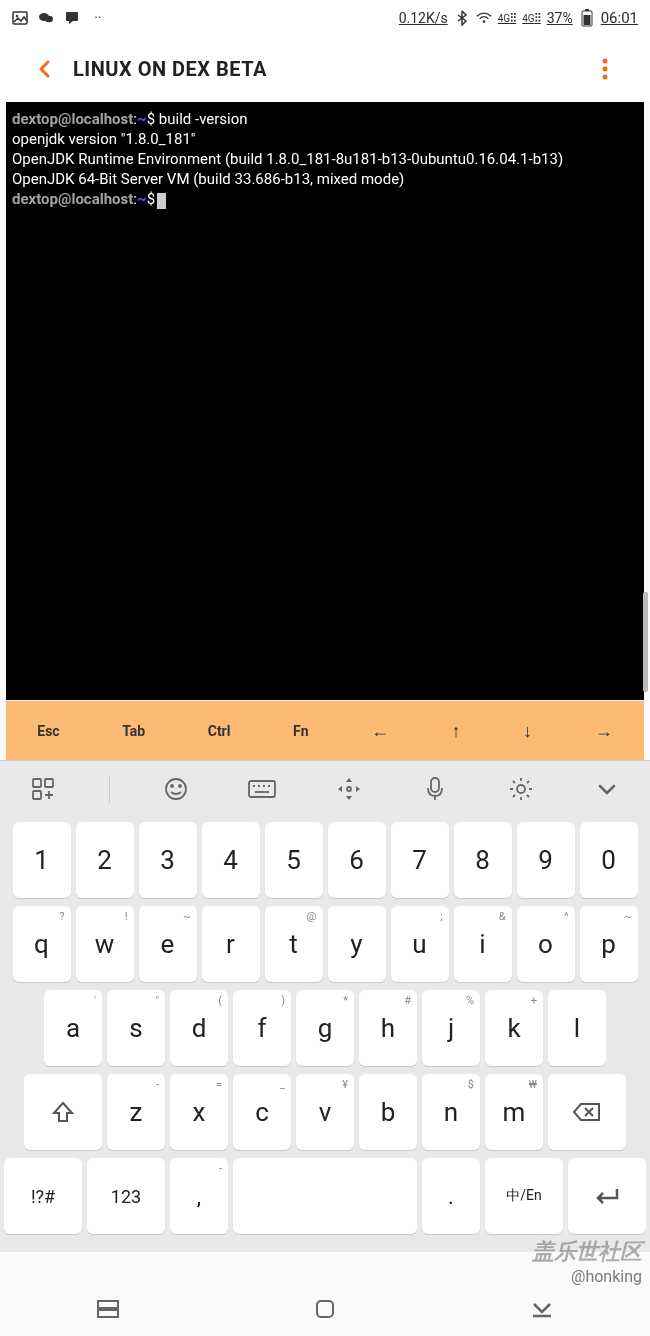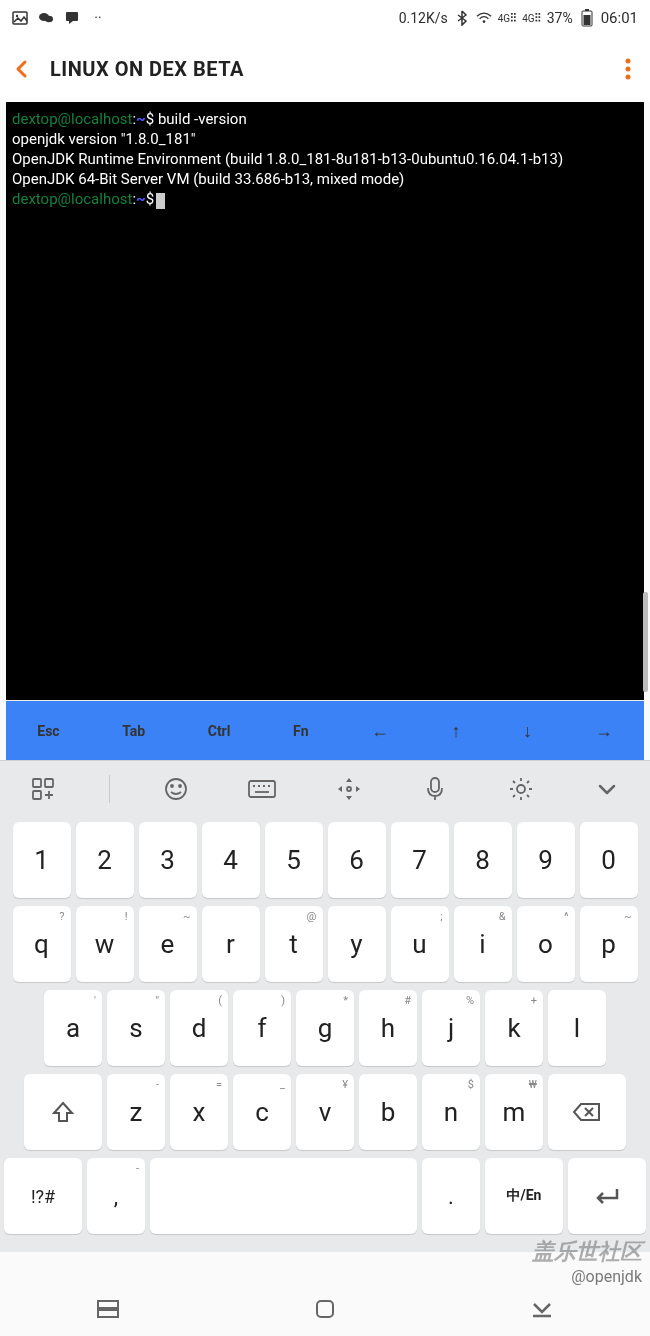--- a/index.html
+++ b/index.html
@@ -1,38 +1,38 @@
 <!DOCTYPE html>
 <html><head>
 <meta charset="utf-8">
 <style>
 * { box-sizing: border-box; margin: 0; padding: 0; font-family: -apple-system, BlinkMacSystemFont, "Segoe UI", Roboto, sans-serif; }
 html, body { width: 650px; height: 1336px; background: #fafafa; overflow: hidden; }
 
 
 .status-bar { height: 36px; display: flex; align-items: center; padding: 0 12px; font-size: 14px; color: #2d2d2d; background: #fff; }
 .status-left { display: flex; gap: 10px; }
-.status-right { margin-left: auto; display: flex; align-items: center; gap: 6px; }
+.status-right { margin-left: auto; display: flex; align-items: center; gap: 6px; text-decoration: underline; }
 .st-icon { width: 16px; height: 16px; display: inline-flex; align-items: center; justify-content: center; }
 
 
-.app-header { height: 66px; display: flex; align-items: center; padding: 0 2px; background: #fff; }
+.app-header { height: 66px; display: flex; align-items: center; padding: 0 25px; background: #fff; }
 .back-btn { width: 40px; height: 40px; display: flex; align-items: center; justify-content: center; }
 .app-title { font-size: 20px; font-weight: 700; letter-spacing: 0.5px; color: #222; margin-left: 8px; }
 .menu-btn { margin-left: auto; width: 40px; height: 40px; display: flex; align-items: center; justify-content: center; }
 
 
 .terminal { background: #000; color: #fff; font-family: "Courier New", monospace; font-size: 15px; line-height: 1.2; padding: 8px 6px; height: 598px; margin: 0 6px; white-space: pre-wrap; word-break: break-all; position: relative; }
-.prompt-user { color: #15803d; font-weight: normal; }
+.prompt-user { color: #a3a3a3; font-weight: bold; }
 .prompt-path { color: #5555ff; font-weight: bold; }
 .cursor { display: inline-block; width: 9px; height: 16px; background: #ccc; vertical-align: text-bottom; margin-left: 2px; }
 .term-scroll { position: absolute; right: -4px; top: 490px; width: 5px; height: 100px; background: #bbb; border-radius: 2px; }
 
 
-.acc-row { background: #3b82f6; height: 60px; display: flex; align-items: center; justify-content: space-around; border-top: 1px solid #eee; margin: 0 6px; }
+.acc-row { background: #fdba74; height: 60px; display: flex; align-items: center; justify-content: space-around; border-top: 1px solid #eee; margin: 0 6px; }
 .acc-key { font-size: 14px; font-weight: 700; color: #333; padding: 8px 4px; }
 
 
 .kb-toolbar { background: #e7e9eb; height: 56px; display: flex; align-items: center; justify-content: space-around; border-top: 1px solid #d0d0d0; }
 .kb-tool { width: 40px; height: 40px; display: flex; align-items: center; justify-content: center; color: #555; }
 .kb-divider { width: 1px; height: 28px; background: #c8cacc; }
 
 
 .keyboard { background: #e7e9eb; padding: 6px 4px 10px; }
 .kb-row { display: flex; justify-content: center; gap: 5px; margin-bottom: 8px; }
@@ -41,21 +41,21 @@
 .key.letter { width: 58px; }
 .key-sup { position: absolute; top: 4px; right: 6px; font-size: 11px; color: #888; }
 .row-indent { width: 28px; }
 .key.shift { width: 78px; }
 .key.bksp { width: 78px; }
 .key.fn { width: 78px; font-size: 18px; }
 .key.num-switch { width: 78px; font-size: 18px; }
 .key.comma { width: 58px; font-size: 22px; }
 .key.space { flex: 1; }
 .key.period { width: 58px; font-size: 22px; }
-.key.lang { width: 78px; font-size: 14px; font-weight: bold; }
+.key.lang { width: 78px; font-size: 14px; }
 .key.enter { width: 78px; }
 
 
 .nav-bar { position: absolute; bottom: 0; left: 0; right: 0; height: 54px; background: #fafafa; display: flex; align-items: center; justify-content: space-around; }
 .nav-btn { width: 80px; height: 36px; display: flex; align-items: center; justify-content: center; color: #555; }
 
 
 .watermark { position: absolute; bottom: 50px; right: 8px; text-align: right; color: #7a7a7a; pointer-events: none; }
 .watermark .line1 { font-size: 22px; font-weight: 700; font-style: italic; opacity: 0.6; }
 .watermark .line2 { font-size: 16px; }
@@ -252,20 +252,21 @@
     <div id="kb-r3" style="display:contents;"><div class="key letter">z<span class="key-sup">-</span></div><div class="key letter">x<span class="key-sup">=</span></div><div class="key letter">c<span class="key-sup">_</span></div><div class="key letter">v<span class="key-sup">¥</span></div><div class="key letter">b</div><div class="key letter">n<span class="key-sup">$</span></div><div class="key letter">m<span class="key-sup">₩</span></div></div>
     <div class="key bksp">
         <svg width="30" height="22" viewBox="0 0 30 22" fill="none" stroke="#555" stroke-width="2">
           <path d="M9 3 L27 3 L27 19 L9 19 L2 11 Z"></path>
           <path d="M13 7 L21 15 M21 7 L13 15"></path>
         </svg>
       </div>
   </div>
   <div class="kb-row">
     <div class="key fn">!?#</div>
+    <div class="key num-switch">123</div>
     <div class="key comma"><span class="key-sup">-</span>,</div>
     <div class="key space"></div>
     <div class="key period">.</div>
     <div class="key lang">中/En</div>
     <div class="key enter">
         <svg width="28" height="22" viewBox="0 0 28 22" fill="none" stroke="#555" stroke-width="2.5">
           <path d="M24 4 L24 13 L6 13 M10 8 L5 13 L10 18"></path>
         </svg>
       </div>
   </div>
@@ -286,14 +287,14 @@
   <div class="nav-btn">
       <svg width="24" height="22" viewBox="0 0 24 22">
         <path d="M4 6 L12 14 L20 6" fill="none" stroke="#666" stroke-width="2.5"></path>
         <line x1="3" y1="18" x2="21" y2="18" stroke="#666" stroke-width="2.5"></line>
       </svg>
     </div>
 </div>
 
 <div class="watermark">
   <div class="line1">盖乐世社区</div>
-  <div class="line2">@openjdk</div>
+  <div class="line2">@honking</div>
 </div>
 
 </body></html>

